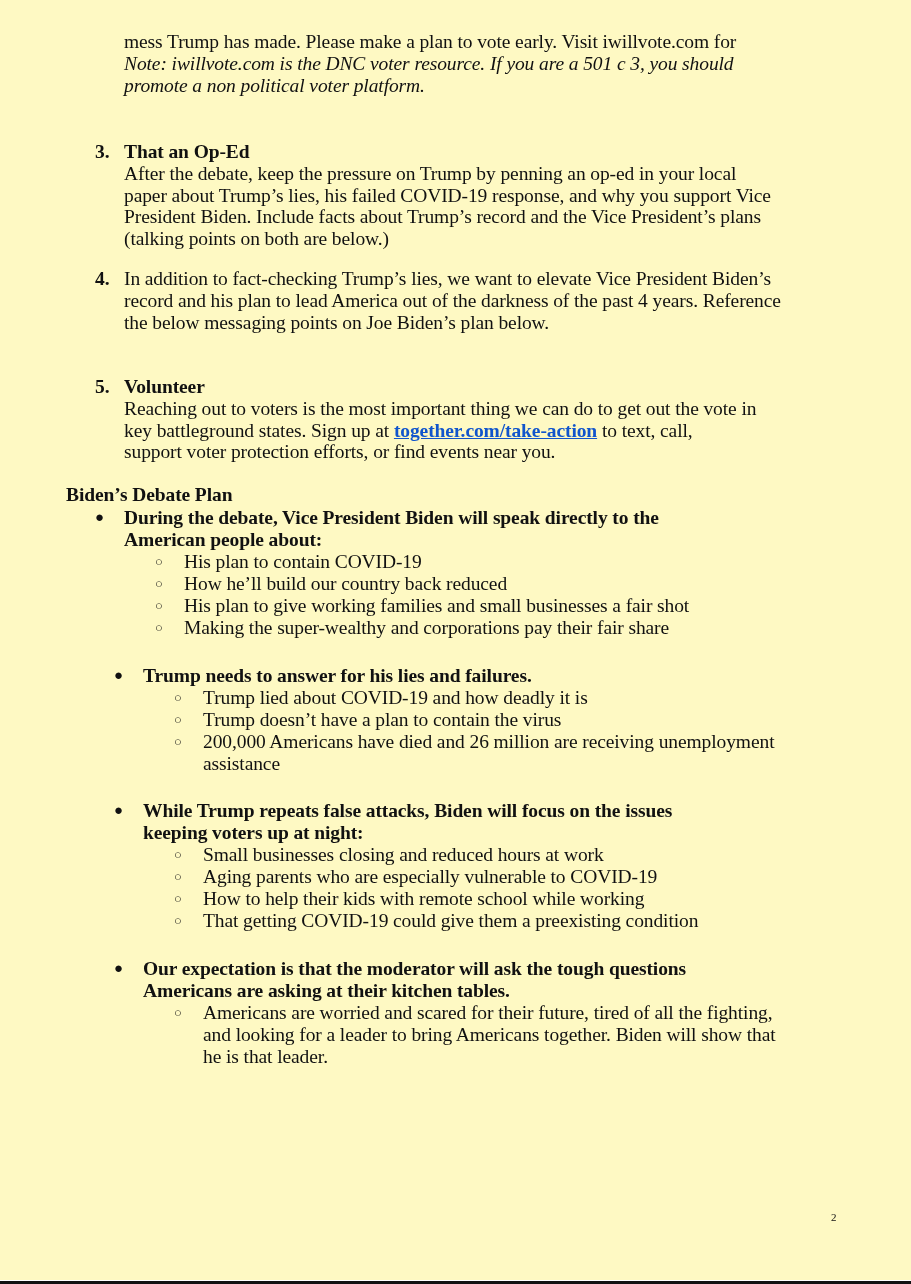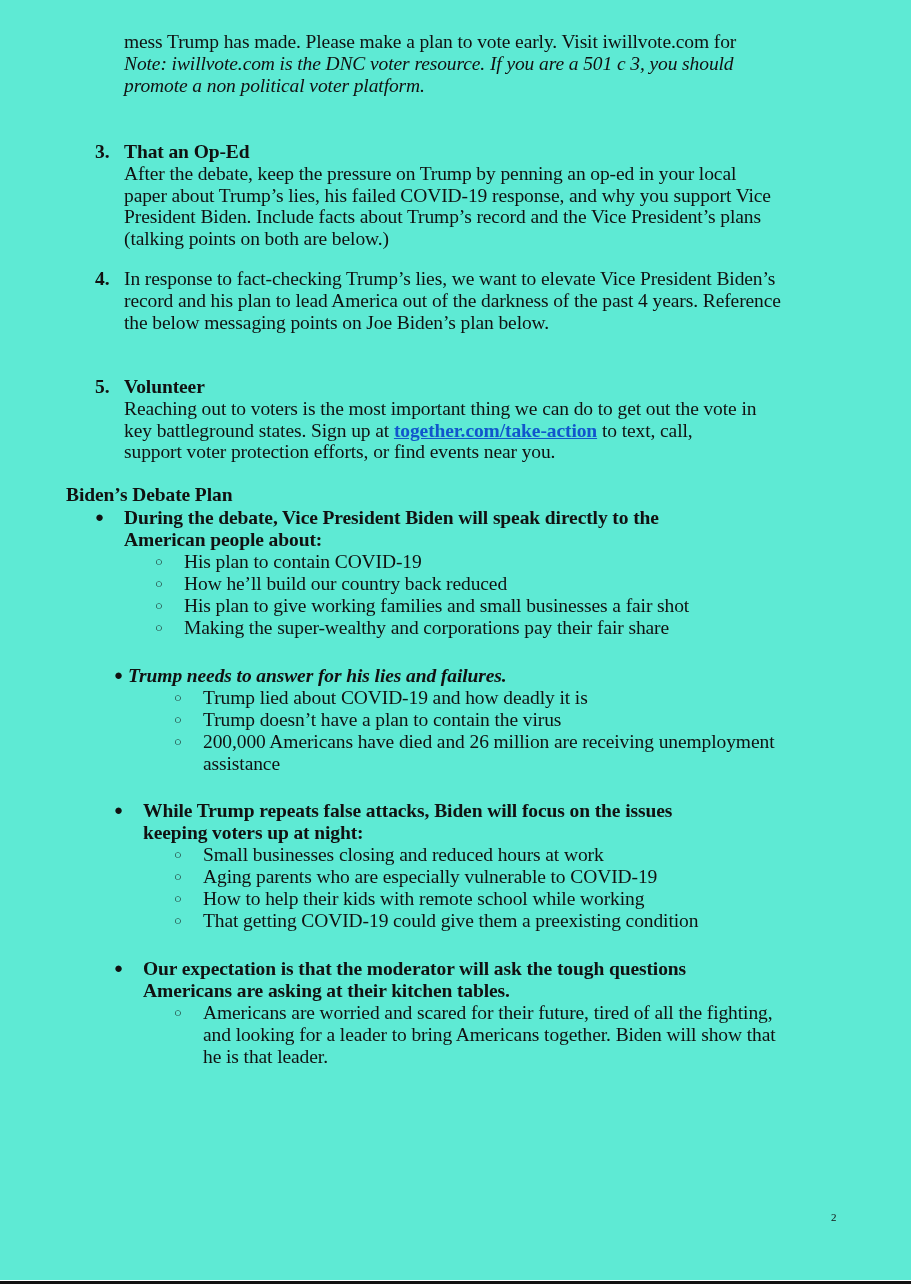--- a/index.html
+++ b/index.html
@@ -1,20 +1,20 @@
 <!DOCTYPE html>
 <html><head>
   <meta charset="utf-8">
   <style>
     html, body { margin: 0; padding: 0; }
     body {
       width: 911px; height: 1284px; background: #ffffff; position: relative; overflow: hidden;
       font-family: "DejaVu Serif", "Liberation Serif", serif; color: #111111;
     }
-    .page { position: absolute; left: 0; top: 0; width: 911px; height: 1280px; background: #5eead4; }
+    .page { position: absolute; left: 0; top: 0; width: 911px; height: 1280px; background: #fef9c3; }
     .bottom-bar { position: absolute; left: 0; bottom: 0; width: 911px; height: 3px; background: #111; }
     .txt { font-family: "Liberation Serif", "DejaVu Serif", serif; font-size: 19.5px; line-height: 21.8px; letter-spacing: -0.1px; }
     .block { position: absolute; }
     .italic { font-style: italic; }
     .bold { font-weight: bold; }
     .num-item { position: absolute; left: 95px; width: 760px; }
     .num-item .num { position: absolute; left: 0; top: 0; font-weight: bold; }
     .num-item .content { position: absolute; left: 29px; width: 720px; }
     a.link { color: #1155cc; font-weight: bold; text-decoration: underline; }
     .section-title { position: absolute; left: 66px; top: 484px; font-weight: bold; }
@@ -44,21 +44,21 @@
       <div>After the debate, keep the pressure on Trump by penning an op-ed in your local</div>
       <div>paper about Trump’s lies, his failed COVID-19 response, and why you support Vice</div>
       <div>President Biden. Include facts about Trump’s record and the Vice President’s plans</div>
       <div>(talking points on both are below.)</div>
     </div>
   </div>
 
   <div class="num-item" style="top:268px;">
     <span class="num">4.</span>
     <div class="content">
-      <div>In response to fact-checking Trump’s lies, we want to elevate Vice President Biden’s</div>
+      <div>In addition to fact-checking Trump’s lies, we want to elevate Vice President Biden’s</div>
       <div>record and his plan to lead America out of the darkness of the past 4 years. Reference</div>
       <div>the below messaging points on Joe Biden’s plan below.</div>
     </div>
   </div>
 
   <div class="num-item" style="top:376px;">
     <span class="num">5.</span>
     <div class="content">
       <div class="bold">Volunteer</div>
       <div>Reaching out to voters is the most important thing we can do to get out the vote in</div>
@@ -88,21 +88,21 @@
       <span class="circ">○</span>
       <span class="stext" style="left:29px; white-space:nowrap;">His plan to give working families and small businesses a fair shot</span>
     </div>
   <div class="sub" style="left:155px; top:617px;">
       <span class="circ">○</span>
       <span class="stext" style="left:29px; white-space:nowrap;">Making the super-wealthy and corporations pay their fair share</span>
     </div>
 
   <div class="bullet" style="left:114px; top:665px; width:740px;">
     <span class="dot">●</span>
-    <div class="btext" style="left:14px; width:700px;font-style:italic;">
+    <div class="btext" style="left:29px; width:700px;">
       <div>Trump needs to answer for his lies and failures.</div>
     </div>
   </div>
   <div class="sub" style="left:174px; top:687px;">
       <span class="circ">○</span>
       <span class="stext" style="left:29px; white-space:nowrap;">Trump lied about COVID-19 and how deadly it is</span>
     </div>
   <div class="sub" style="left:174px; top:709px;">
       <span class="circ">○</span>
       <span class="stext" style="left:29px; white-space:nowrap;">Trump doesn’t have a plan to contain the virus</span>

